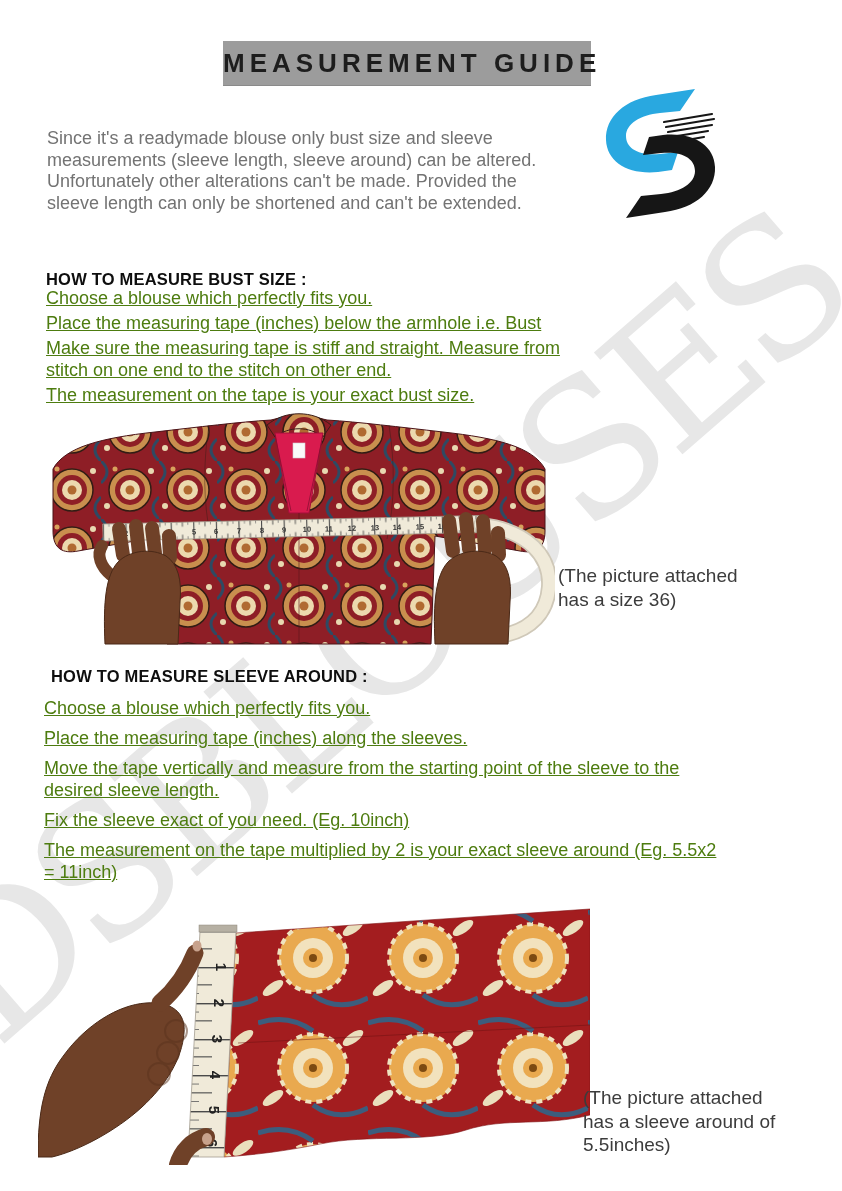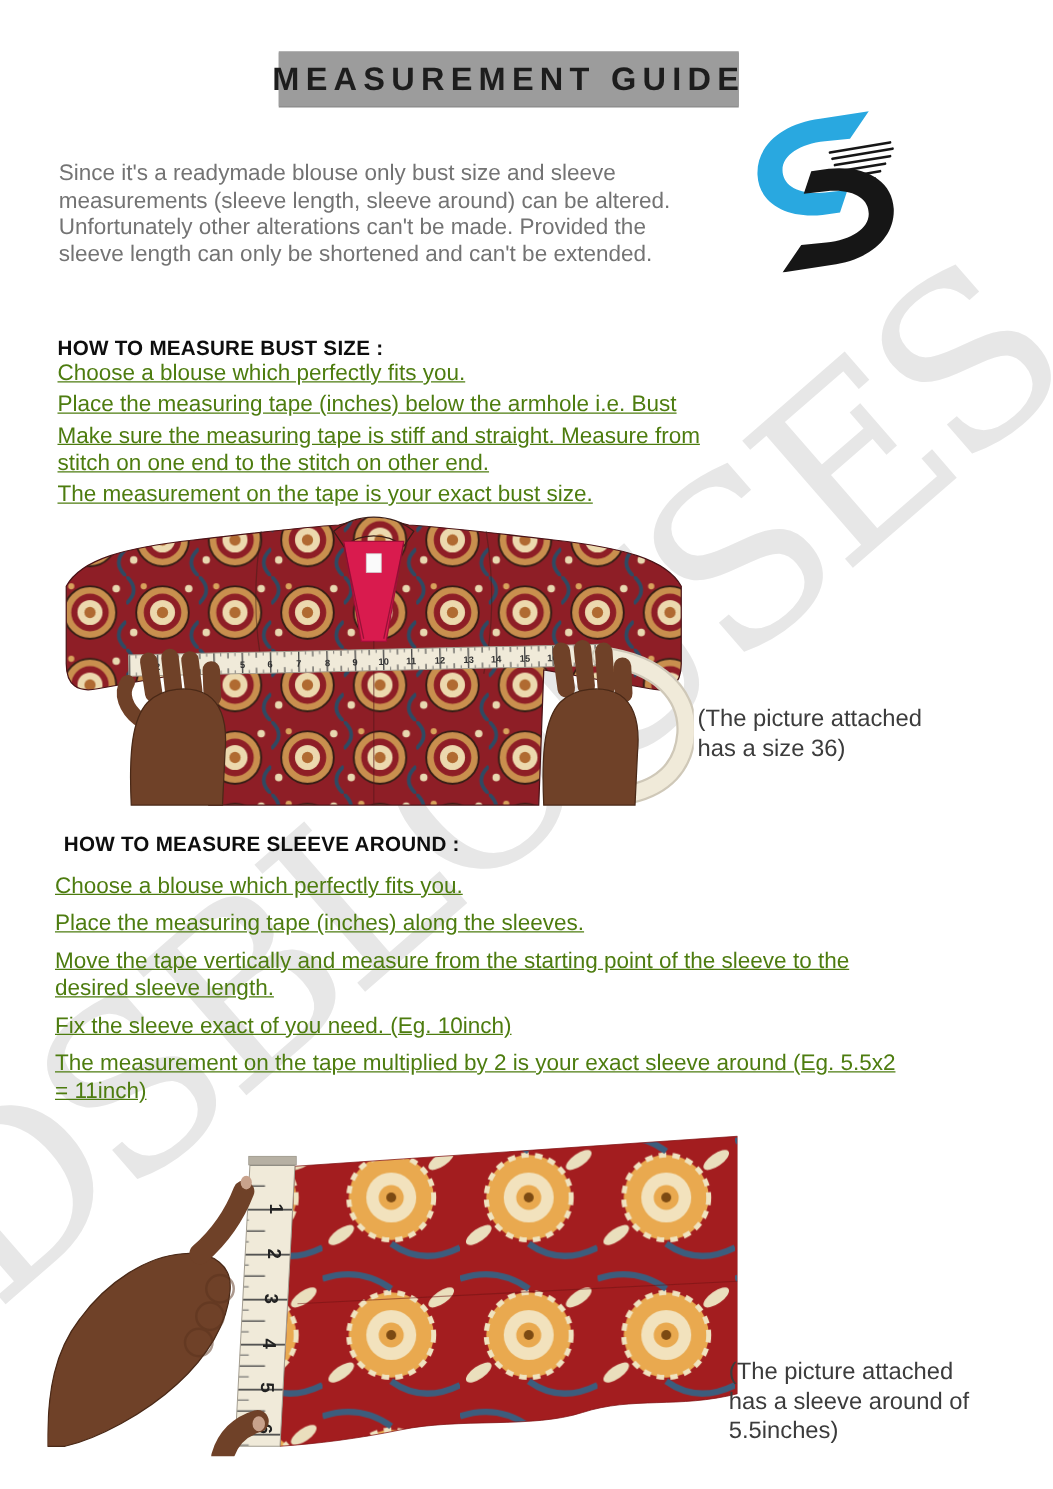--- a/index.html
+++ b/index.html
@@ -9,21 +9,21 @@
   }
   .watermark{
     position:absolute;left:385px;top:628px;
     transform:translate(-50%,-50%) rotate(-41deg);
     font-family:"DejaVu Serif",serif;font-size:185px;letter-spacing:-10px;
     color:#e7e7e7;z-index:0;white-space:nowrap;user-select:none;
   }
   .layer{position:absolute;z-index:1;}
   .title-bar{
     left:223px;top:41px;width:368px;height:44px;background:#9c9c9c;
-    display:flex;align-items:center;justify-content:center;
+    display:flex;align-items:center;justify-content:flex-start;
     box-shadow:0 1px 0 #8a8a8a;
   }
   .title-bar span{
     font-size:26px;font-weight:bold;letter-spacing:5px;color:#1d1d1d;white-space:nowrap;
   }
   .logo{left:598px;top:88px;width:130px;height:130px;}
   .intro{left:47px;top:128px;width:524px;font-size:18px;line-height:21.5px;color:#737373;}
   .sec-heading{font-size:16.5px;font-weight:bold;color:#0e0e0e;letter-spacing:0.2px;white-space:nowrap;}
   .h1{left:46px;top:270px;}
   .h2{left:51px;top:667px;}

